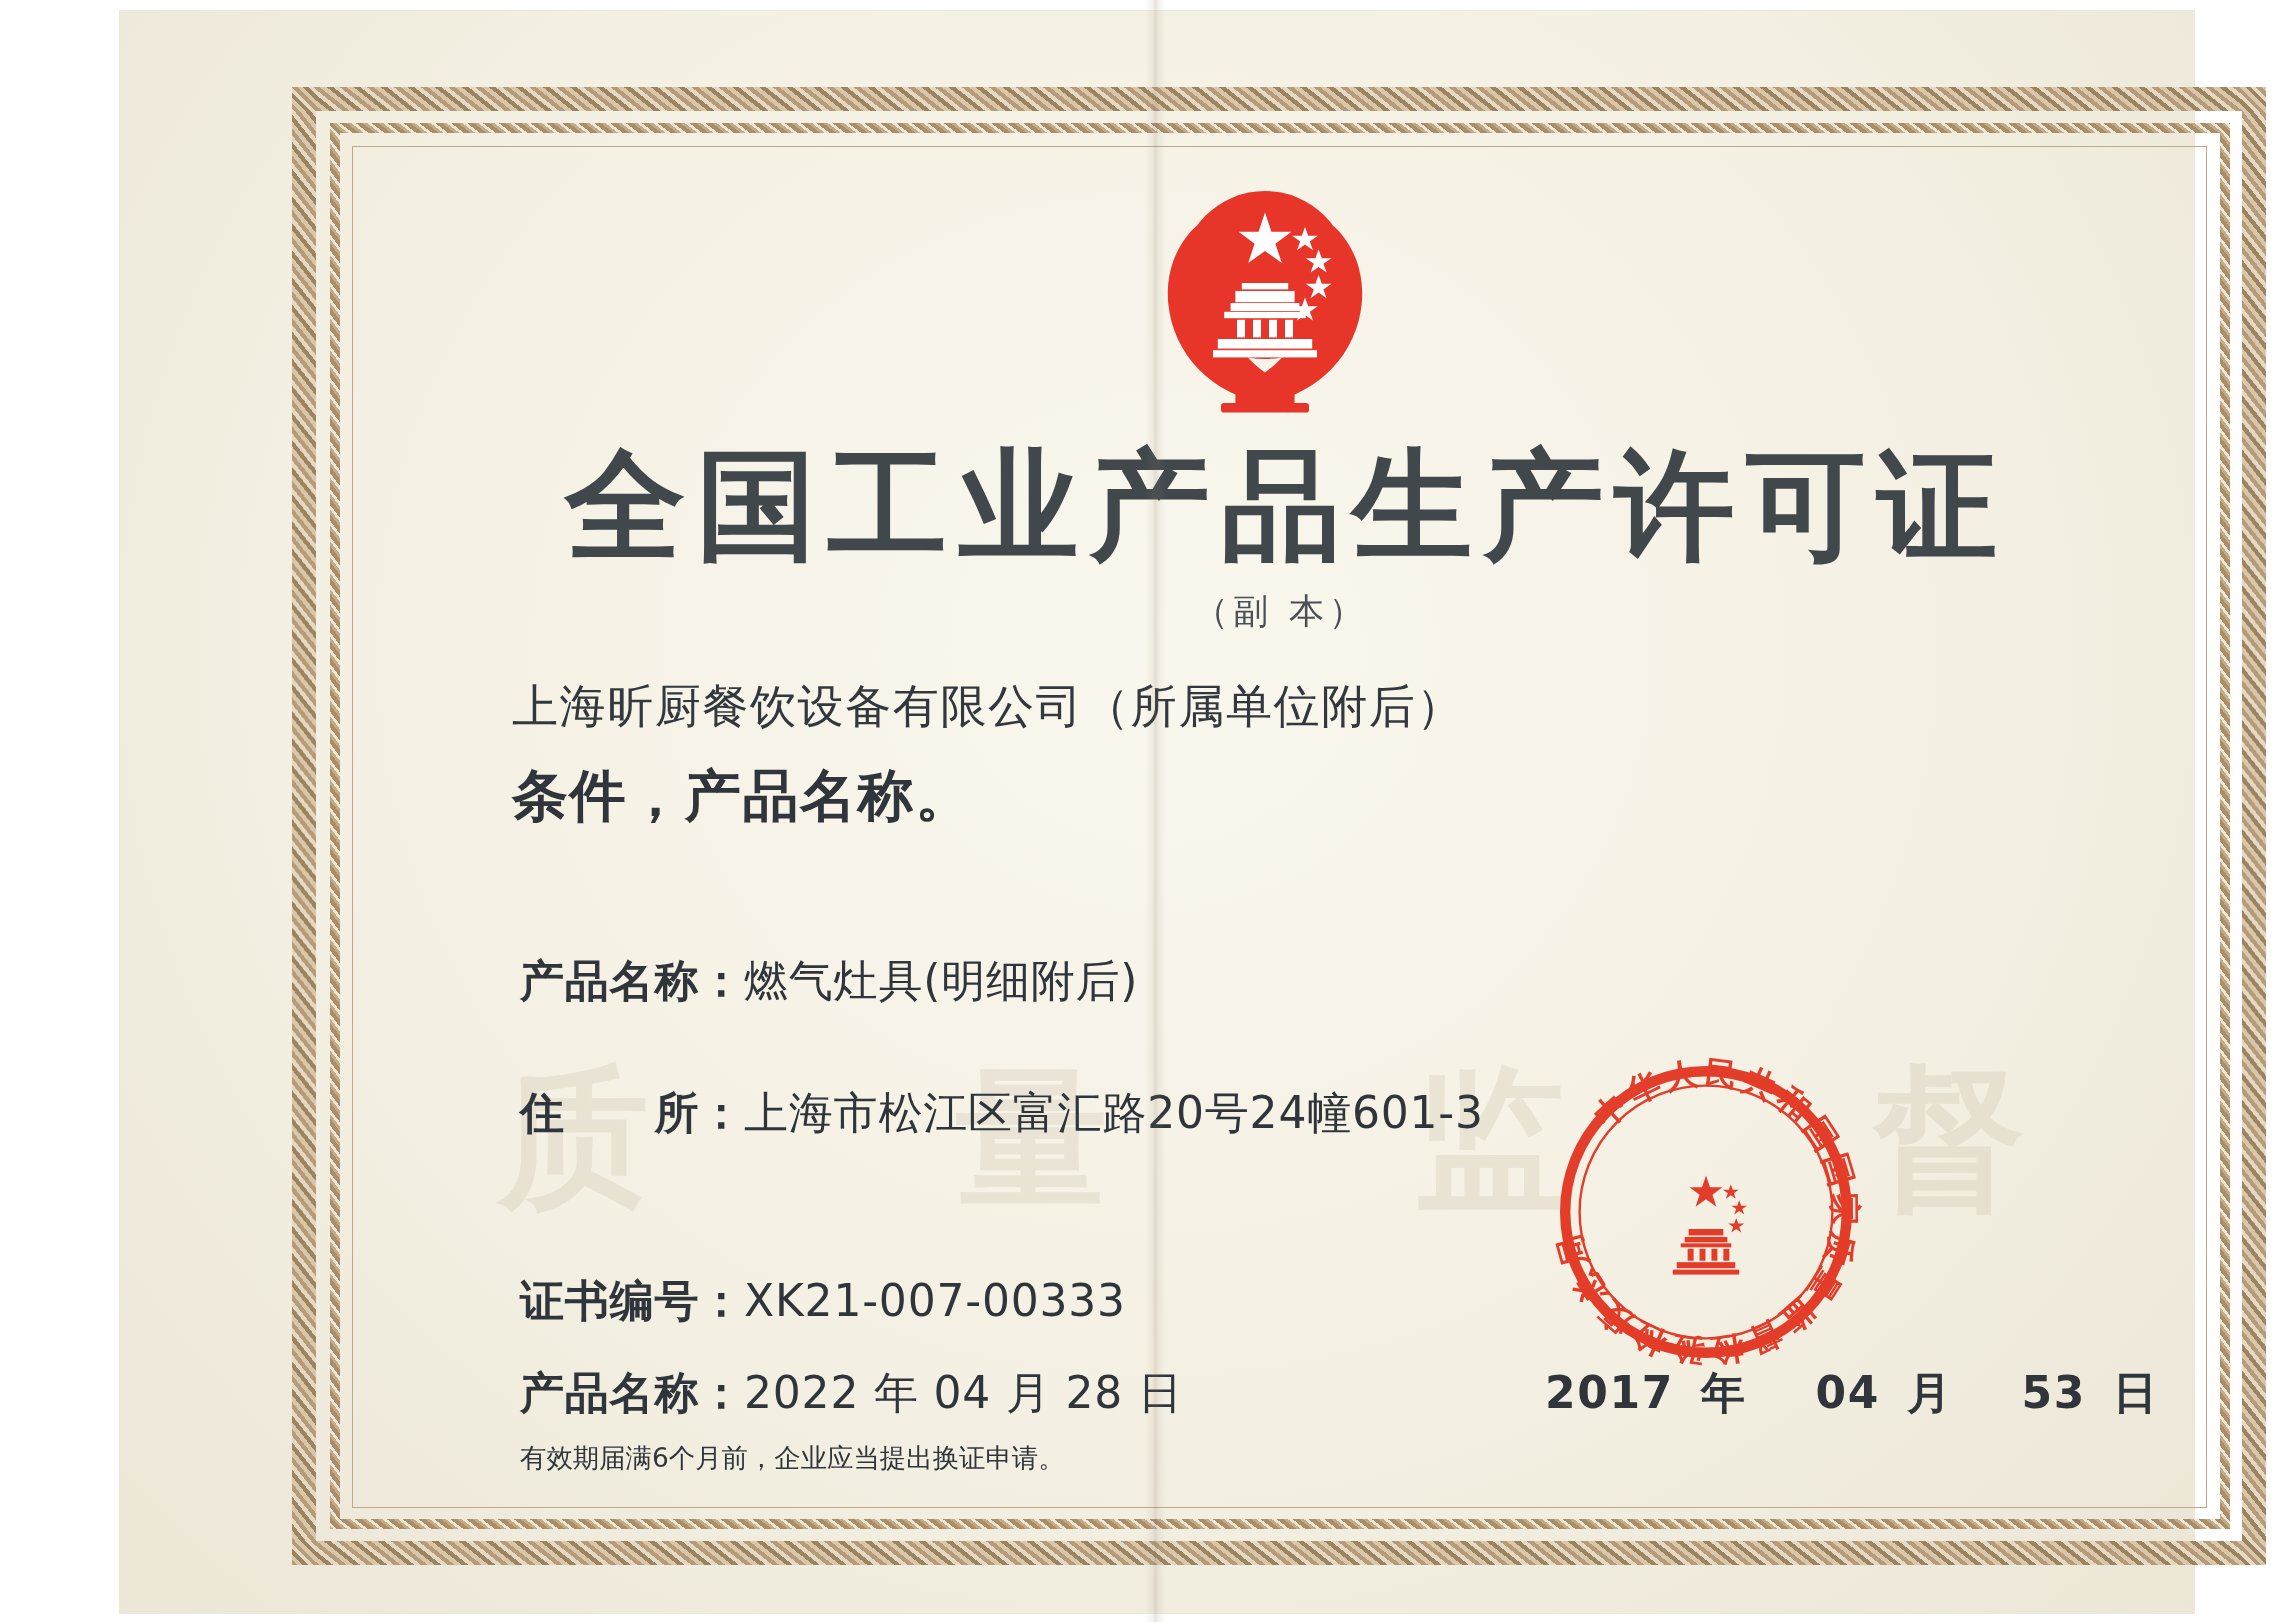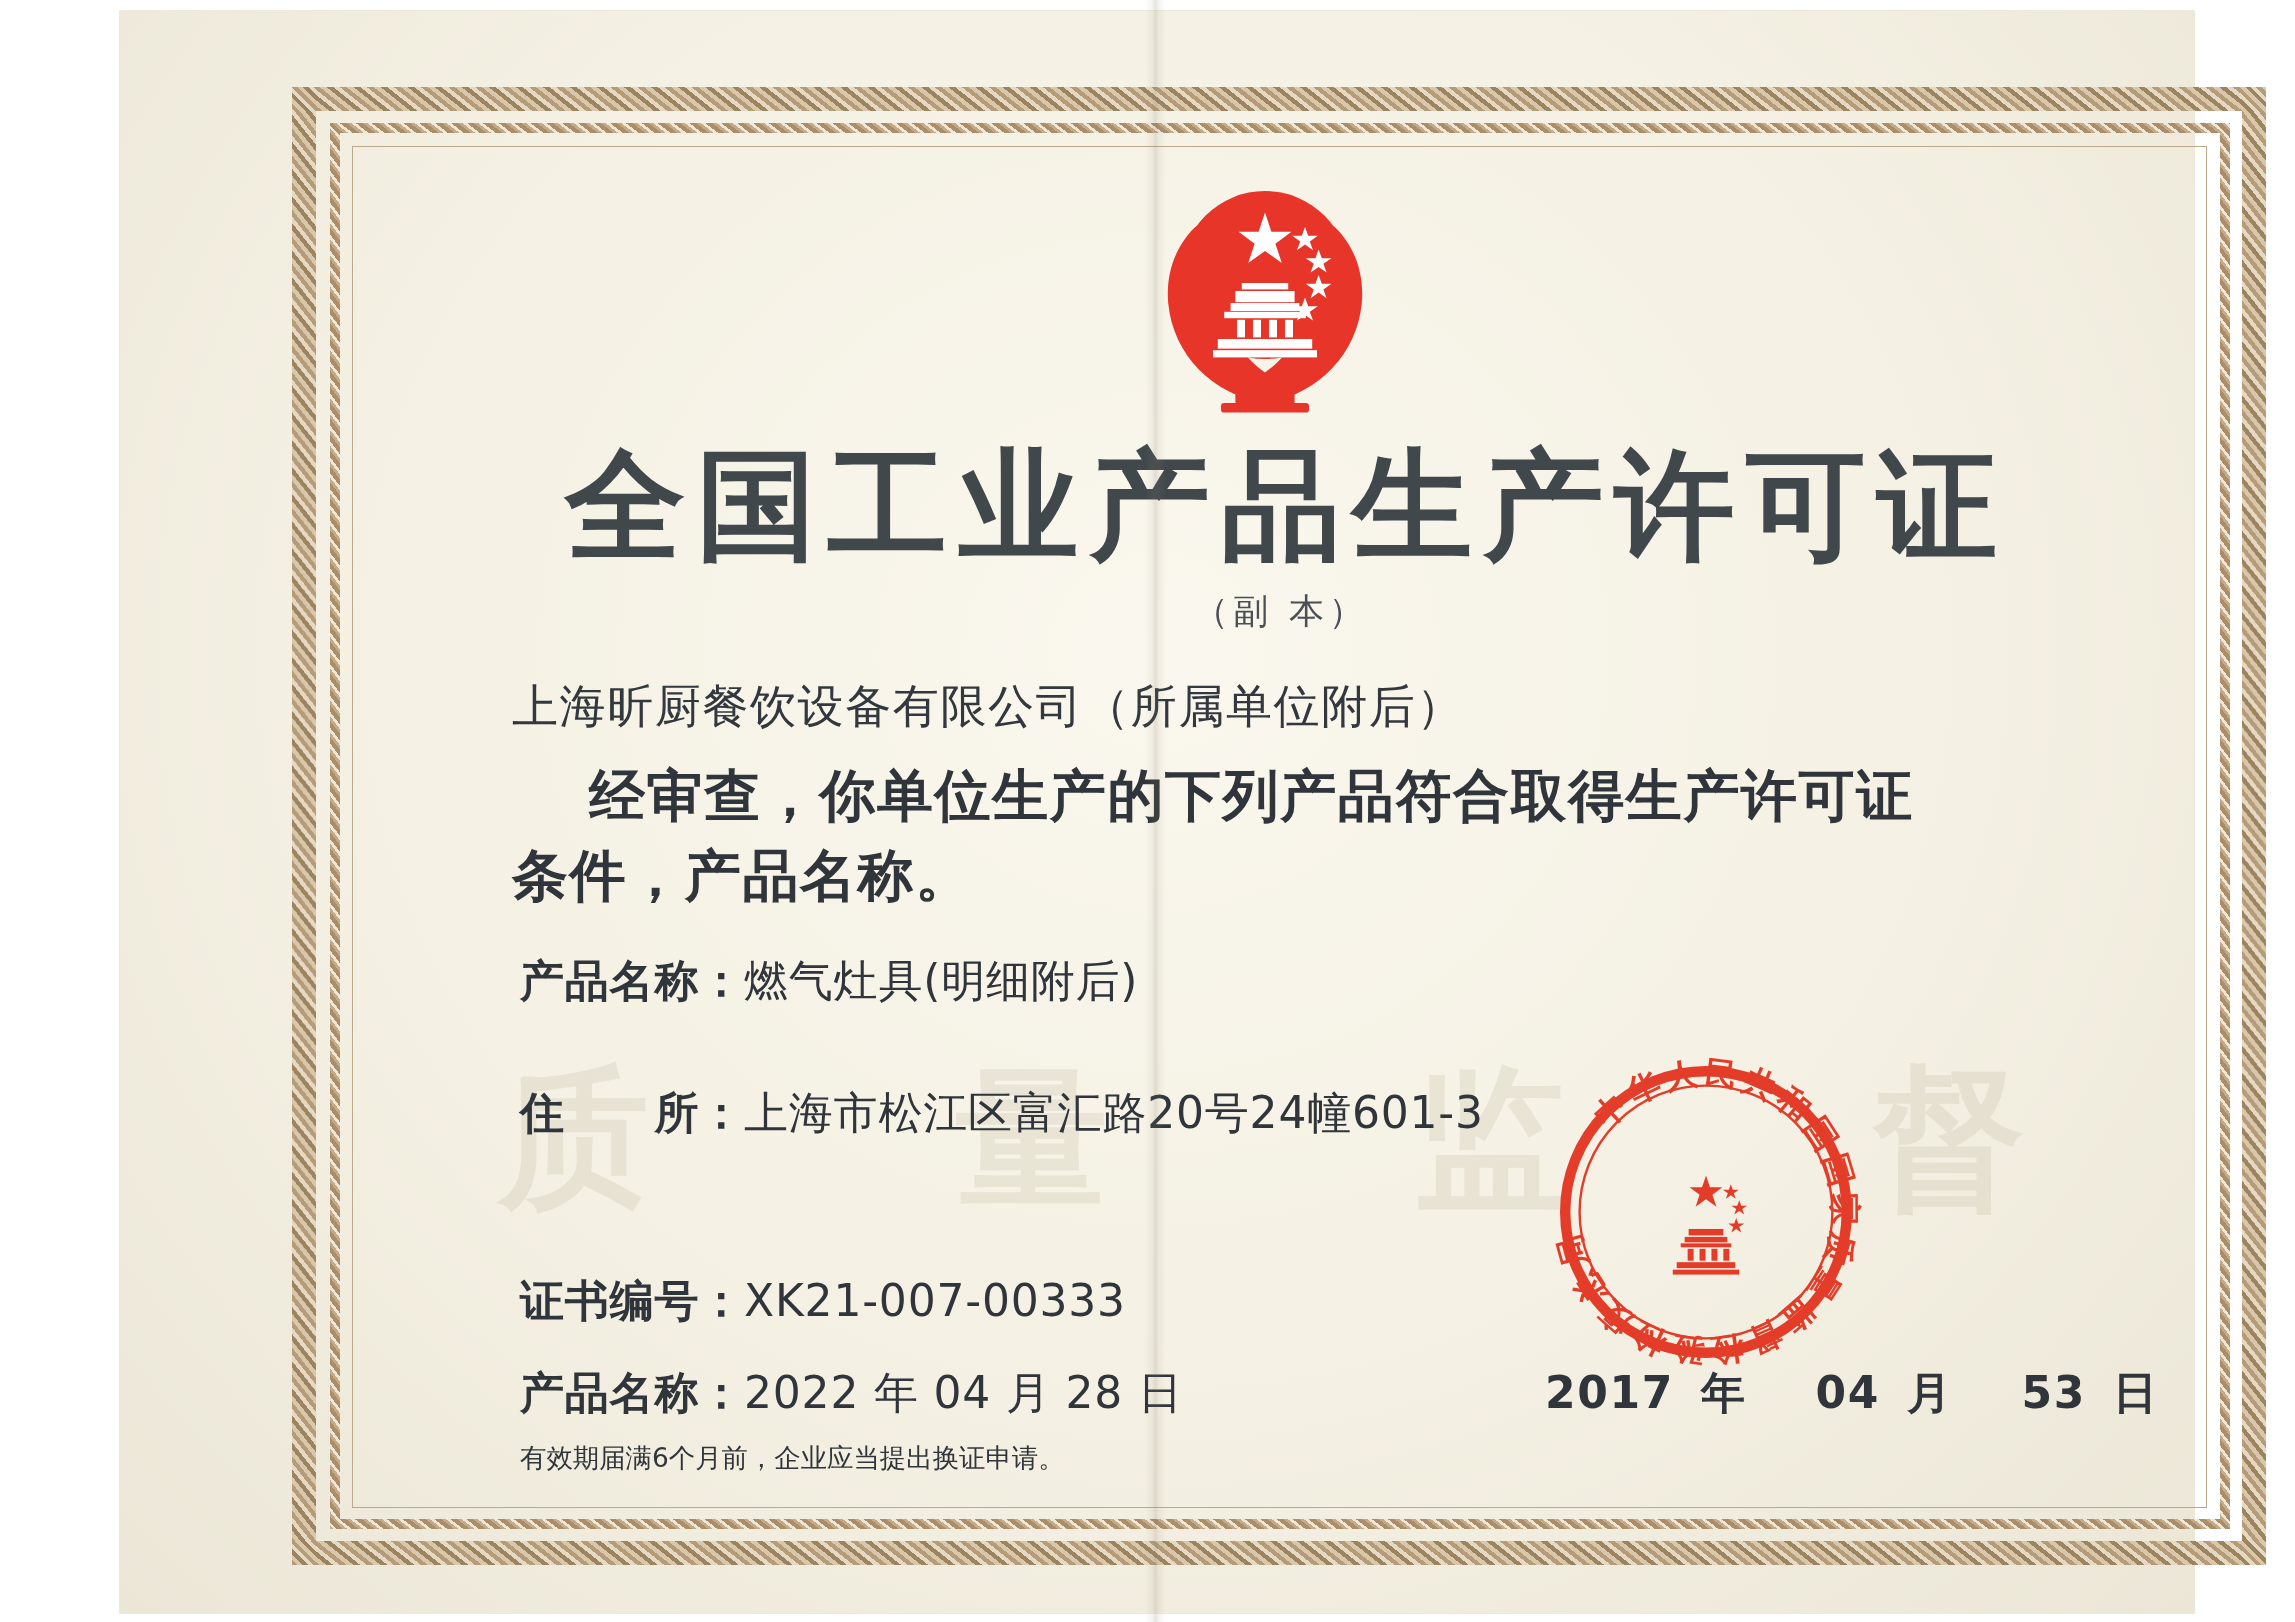--- a/index.html
+++ b/index.html
@@ -306,21 +306,20 @@
     </div>
 
     <div class="content">
 
       <div class="title">全国工业产品生产许可证</div>
       <div class="subtitle">（副    本）</div>
 
       <div class="company">上海昕厨餐饮设备有限公司（所属单位附后）</div>
 
       <div class="statement">
-        <span class="l1">经审查，你单位生产的下列产品符合取得生产许可证</span>
         <span class="l2">条件，产品名称。</span>
       </div>
 
       <div class="field f-product">
         <span class="lbl">产品名称：</span><span class="val">燃气灶具(明细附后)</span>
       </div>
 
       <div class="field f-addr">
         <span class="lbl">住　　所：</span><span class="val">上海市松江区富汇路20号24幢601-3</span>
       </div>

